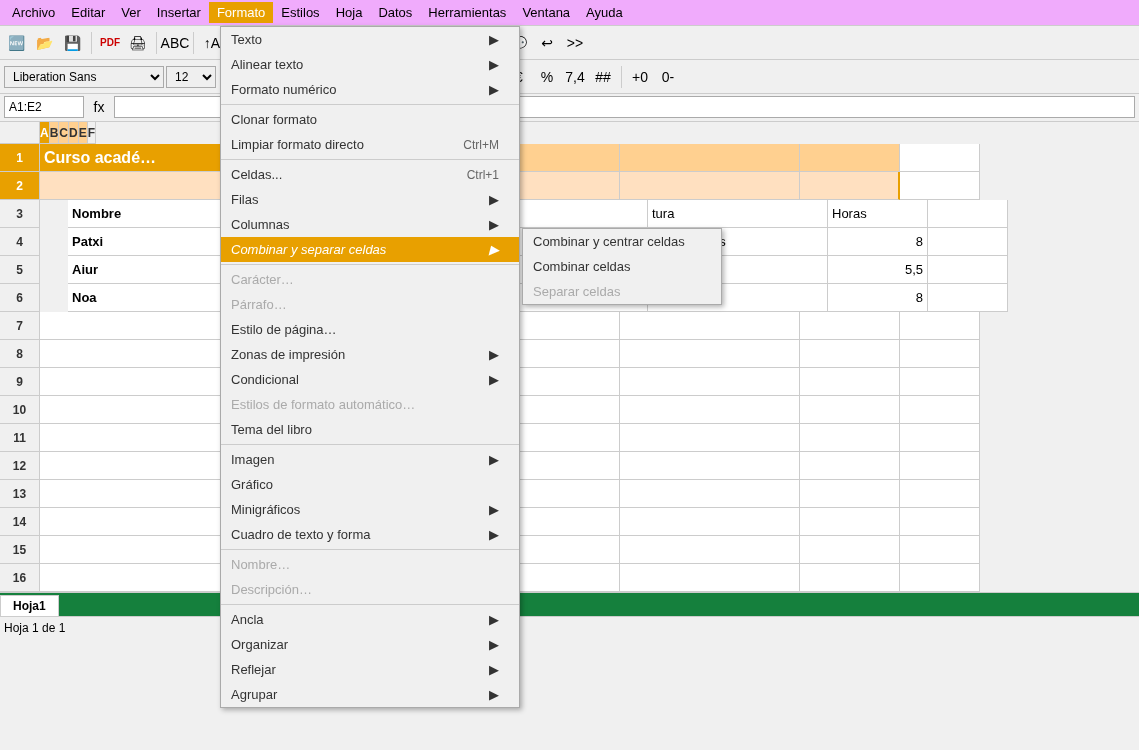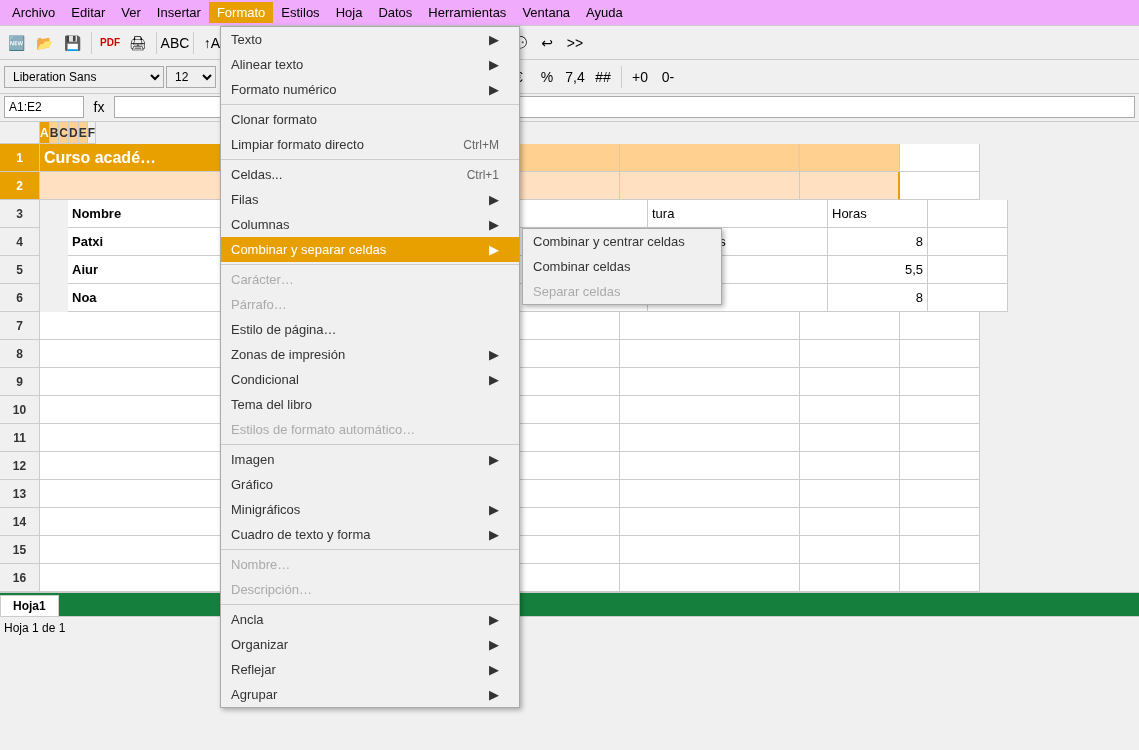--- a/index.html
+++ b/index.html
@@ -42,21 +42,21 @@
     .cell.col-a { width: 220px; min-width: 220px; }
     .cell.col-b { width: 180px; min-width: 180px; }
     .cell.col-c { width: 180px; min-width: 180px; }
     .cell.col-d { width: 180px; min-width: 180px; }
     .cell.col-e { width: 100px; min-width: 100px; }
     .cell.col-f { width: 80px; min-width: 80px; }
 
     
     .formato-menu { position: absolute; top: 26px; left: 220px; background: #f0f0f0; border: 1px solid #aaa; box-shadow: 2px 2px 5px rgba(0,0,0,0.3); min-width: 300px; z-index: 1000; }
     .menu-item { display: flex; align-items: center; justify-content: space-between; padding: 5px 20px 5px 10px; cursor: pointer; font-size: 13px; color: #333; white-space: nowrap; }
-    .menu-item.active { background: #e8a000; color: white; }
+    .menu-item.active { background: #e8a000; color: white; font-style: italic; }
     .menu-item.disabled { color: #aaa; cursor: default; }
     .menu-item .shortcut { color: #666; font-size: 12px; margin-left: 30px; }
     .menu-sep { height: 1px; background: #ccc; margin: 2px 0; }
 
     
     .merge-submenu { position: absolute; left: 522px; top: 228px; background: #f0f0f0; border: 1px solid #aaa; box-shadow: 2px 2px 5px rgba(0,0,0,0.3); min-width: 200px; z-index: 1002; }
 
     .sheet-tab-bar { height: 24px; background: #15803d; display: flex; align-items: flex-end; border-top: 1px solid #ccc; }
     .sheet-tab { padding: 3px 12px; background: white; border: 1px solid #ccc; border-bottom: none; font-size: 12px; cursor: pointer; }
     .sheet-tab.active { background: white; font-weight: bold; }
@@ -370,26 +370,26 @@
     <span>Estilo de página…</span>
   </div>
   <div class="menu-item">
     <span>Zonas de impresión</span>
     <span>▶</span>
   </div>
   <div class="menu-item">
     <span>Condicional</span>
     <span>▶</span>
   </div>
+  <div class="menu-item disabled">
+    <span>Estilos de formato automático…</span>
+  </div>
   <div class="menu-item">
     <span>Tema del libro</span>
   </div>
-  <div class="menu-item disabled">
-    <span>Estilos de formato automático…</span>
-  </div>
   <div class="menu-sep"></div>
   <div class="menu-item">
     <span>Imagen</span>
     <span>▶</span>
   </div>
   <div class="menu-item">
     <span>Gráfico</span>
   </div>
   <div class="menu-item">
     <span>Minigráficos</span>

